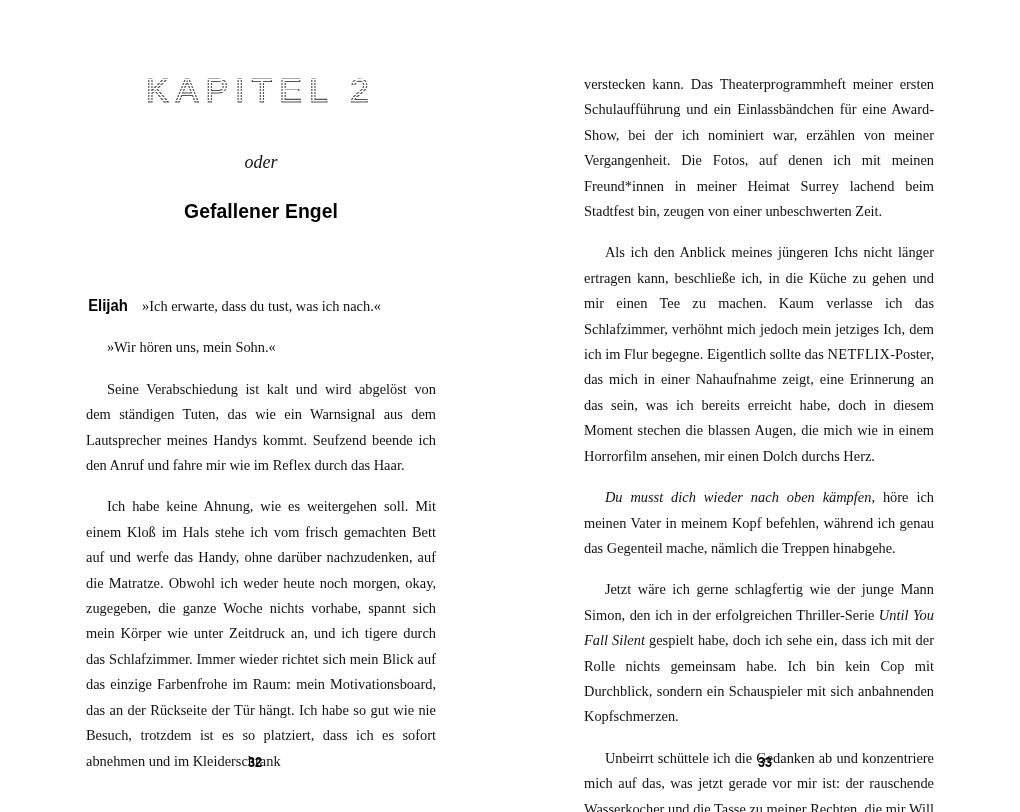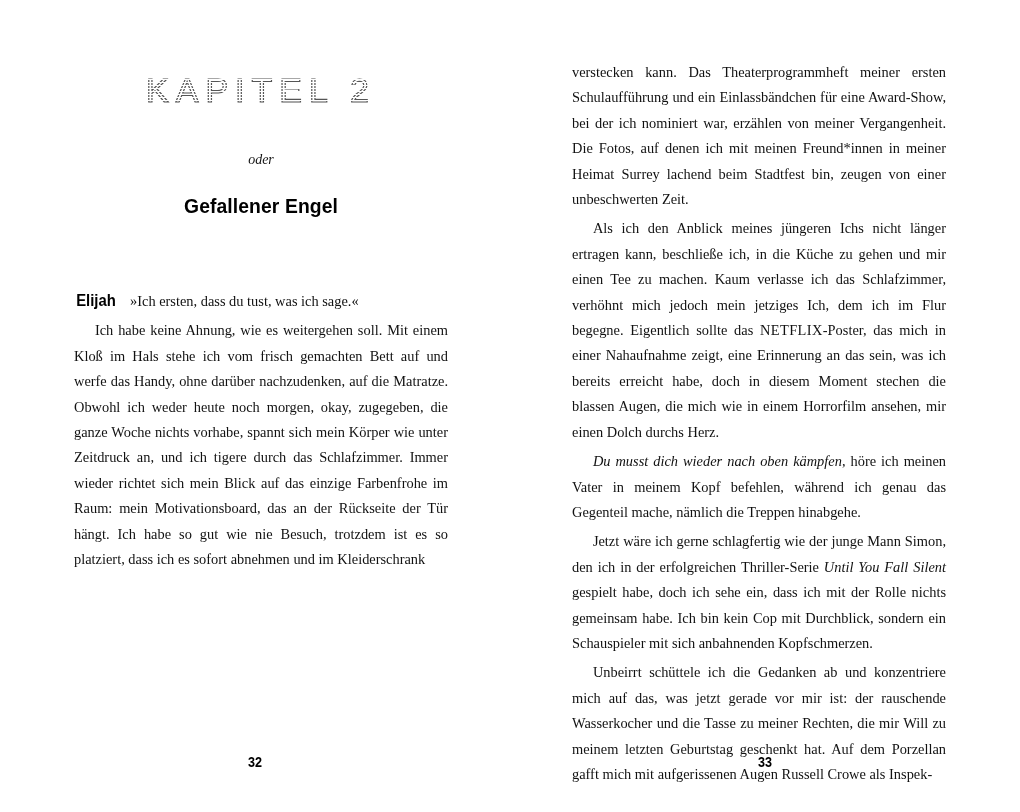--- a/index.html
+++ b/index.html
@@ -83,21 +83,21 @@
     position: absolute;
     left: 0; top: 0; right: 0; bottom: 0;
     pointer-events: none;
     background-image:
       repeating-linear-gradient(to bottom, #ffffff 0 1.5px, rgba(255,255,255,0) 1.5px 3.0px);
   }
 
   .chapter-sub-oder {
     text-align: center;
     font-style: italic;
-    font-size: 14px;
+    font-size: 18px;
     margin: 38px 0 0 0;
     color: #141414;
   }
 
   .chapter-title {
     text-align: center;
     font-family: "Liberation Sans", "DejaVu Sans", sans-serif;
     font-weight: 700;
     font-size: 21px;
     letter-spacing: 0.1px;
@@ -109,21 +109,21 @@
   
   .body-text {
     font-size: 14.4px;
     line-height: 25.4px;
     text-align: justify;
     text-justify: inter-word;
     hyphens: manual;
     color: #111111;
   }
   .body-text p {
-    margin: 4px;
+    margin: 16px;
     text-indent: 1.45em;
   }
   .body-text p.noindent {
     text-indent: 0;
   }
   .speaker-line {
     text-indent: 0 !important;
   }
   .speaker {
     font-family: "Liberation Sans", "DejaVu Sans", sans-serif;
@@ -172,22 +172,24 @@
         </div>
         <div class="dotmask"></div>
       </div>
 
       <div class="chapter-sub-oder">oder</div>
 
       <div class="chapter-title">Gefallener Engel</div>
 
       <div class="body-text first-block">
         <p class="speaker-line">
-          <span class="speaker">Elijah</span><span>»Ich ersten, dass du tust, was ich sage.«</span>
+          <span class="speaker">Elijah</span><span>»Ich erwarte, dass du tust, was ich nach.«</span>
         </p>
+        <p>»Wir hören uns, mein Sohn.«</p>
+        <p>Seine Verabschiedung ist kalt und wird abgelöst von dem ständigen Tuten, das wie ein Warnsignal aus dem Lautsprecher meines Handys kommt. Seufzend beende ich den Anruf und fahre mir wie im Reflex durch das Haar.</p>
         <p>Ich habe keine Ahnung, wie es weitergehen soll. Mit einem Kloß im Hals stehe ich vom frisch gemachten Bett auf und werfe das Handy, ohne darüber nachzudenken, auf die Matratze. Obwohl ich weder heute noch morgen, okay, zugegeben, die ganze Woche nichts vorhabe, spannt sich mein Körper wie unter Zeitdruck an, und ich tigere durch das Schlafzimmer. Immer wieder richtet sich mein Blick auf das einzige Farbenfrohe im Raum: mein Motivationsboard, das an der Rückseite der Tür hängt. Ich habe so gut wie nie Besuch, trotzdem ist es so platziert, dass ich es sofort abnehmen und im Kleiderschrank</p>
       </div>
     </div>
 
     <div class="folio">32</div>
   </div>
 
   <div class="page page-right">
     <div class="column">
       <div class="body-text" id="right-body">

